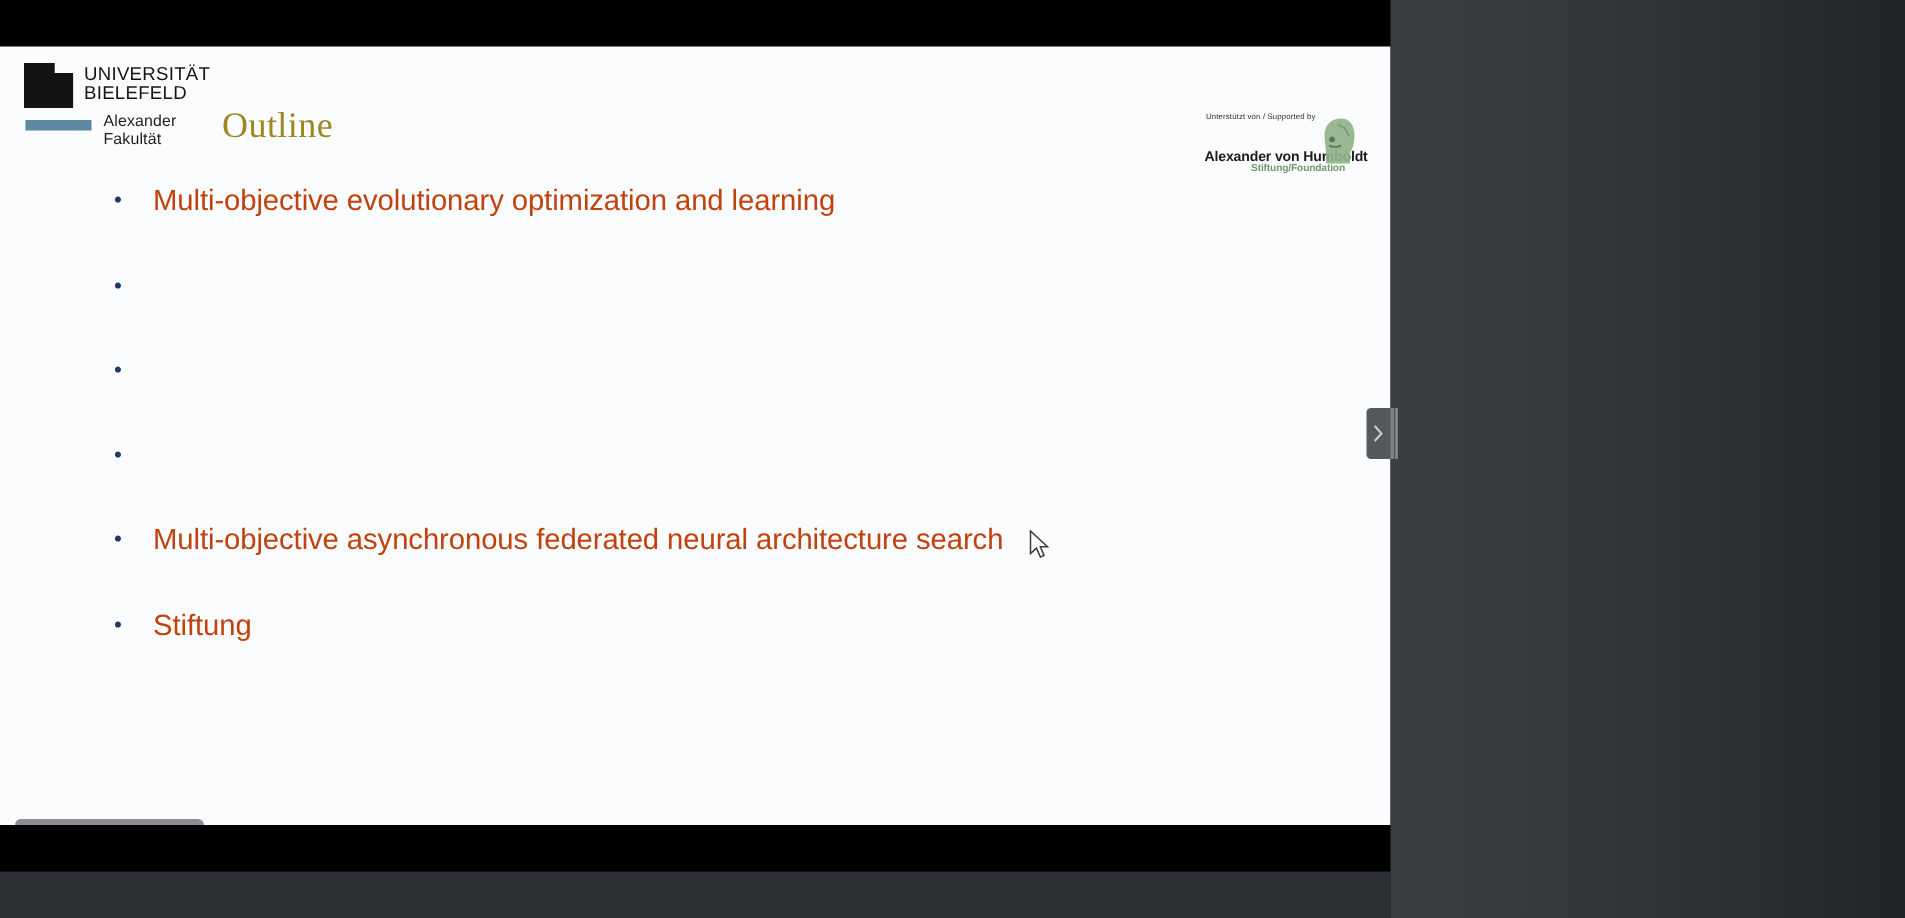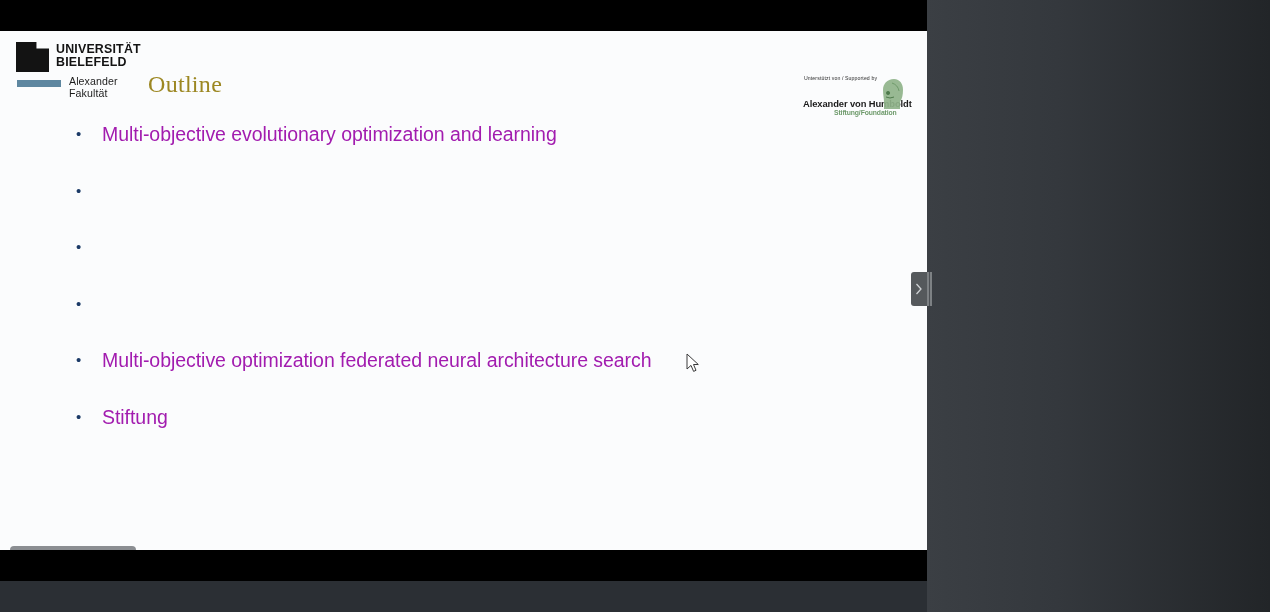--- a/index.html
+++ b/index.html
@@ -30,21 +30,21 @@
   .slide-header{ position:absolute; left:0; top:0; width:927px; height:74px; }
 
   .uni-logo{ position:absolute; left:16px; top:11px; width:122px; height:53px; }
   .uni-mark{
     position:absolute; left:0; top:0; width:33px; height:30px;
     background:#131313;
     clip-path: polygon(0 0, 62% 0, 62% 22%, 100% 22%, 100% 100%, 0 100%);
   }
   .uni-word{
     position:absolute; left:40px; top:1px;
-    font-size:12.4px; font-weight:bold; line-height:13.4px;
+    font-size:12.4px; font-weight:normal; line-height:13.4px;
     letter-spacing:.2px; color:#131313;
   }
   .uni-bar{ position:absolute; left:1px; top:38px; width:44px; height:7px; background:#5e87a0; }
   .uni-sub{
     position:absolute; left:53px; top:33px;
     font-size:10.6px; color:#1d1d1d; letter-spacing:.1px;
   }
 
   .slide-title{
     position:absolute; left:148px; top:40px;
@@ -69,21 +69,21 @@
   .avh-head{ position:absolute; left:80px; top:3px; width:26px; height:32px; }
 
   
   .bullets{ position:absolute; left:72px; top:88px; width:800px; }
   .bullet-row{ display:flex; align-items:flex-start; margin-bottom:26.5px; }
   .bullet-dot{
     flex:0 0 auto; width:30px; color:#1b3a67; font-size:15px;
     line-height:30px; text-align:left; padding-left:4px;
   }
   .bullet-text{
-    color:#a21caf; font-size:19.5px; line-height:30px;
+    color:#c2410c; font-size:19.5px; line-height:30px;
     white-space:nowrap; letter-spacing:-.05px;text-align:center;
   }
 
   
   .cursor{ position:absolute; left:686px; top:322px; width:14px; height:20px; }
 
   
   .comment-bar{
     position:absolute; left:10px; top:515px; width:126px; height:28px;
     background:rgba(120,124,128,.86); border-radius:4px;
@@ -162,21 +162,21 @@
           <span class="bullet-dot">•</span>
         </div>
         <div class="bullet-row">
           <span class="bullet-dot">•</span>
         </div>
         <div class="bullet-row">
           <span class="bullet-dot">•</span>
         </div>
         <div class="bullet-row">
           <span class="bullet-dot">•</span>
-          <span class="bullet-text">Multi-objective optimization federated neural architecture search</span>
+          <span class="bullet-text">Multi-objective asynchronous federated neural architecture search</span>
         </div>
         <div class="bullet-row">
           <span class="bullet-dot">•</span>
           <span class="bullet-text">Stiftung</span>
         </div>
       </div>
 
       <svg class="cursor" viewBox="0 0 14 20">
         <path d="M1 1 L1 16 L5 12.4 L7.6 18.4 L10 17.3 L7.5 11.5 L12.3 11.5 Z" fill="#ffffff" stroke="#3a3a3a" stroke-width="1"></path>
       </svg>

